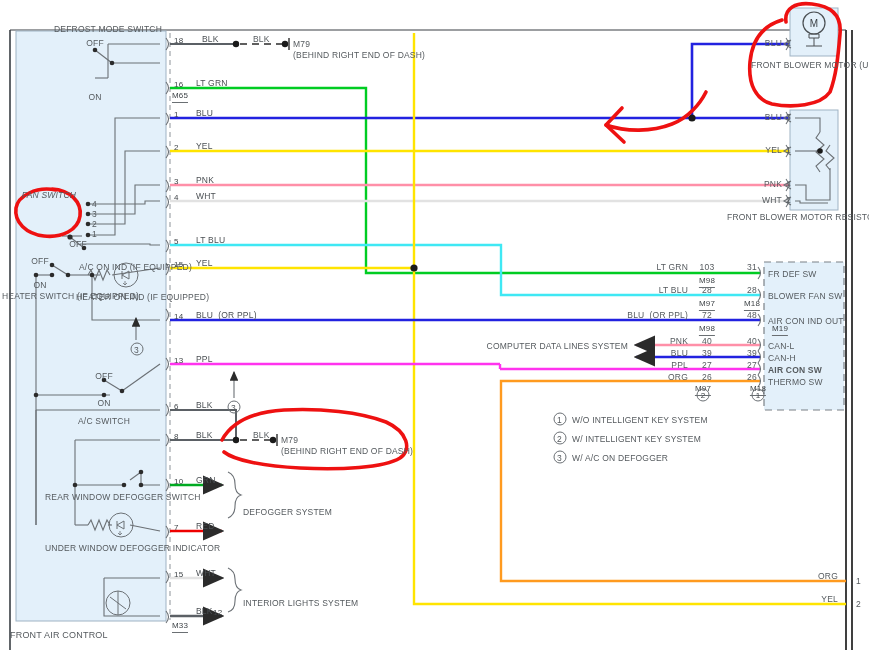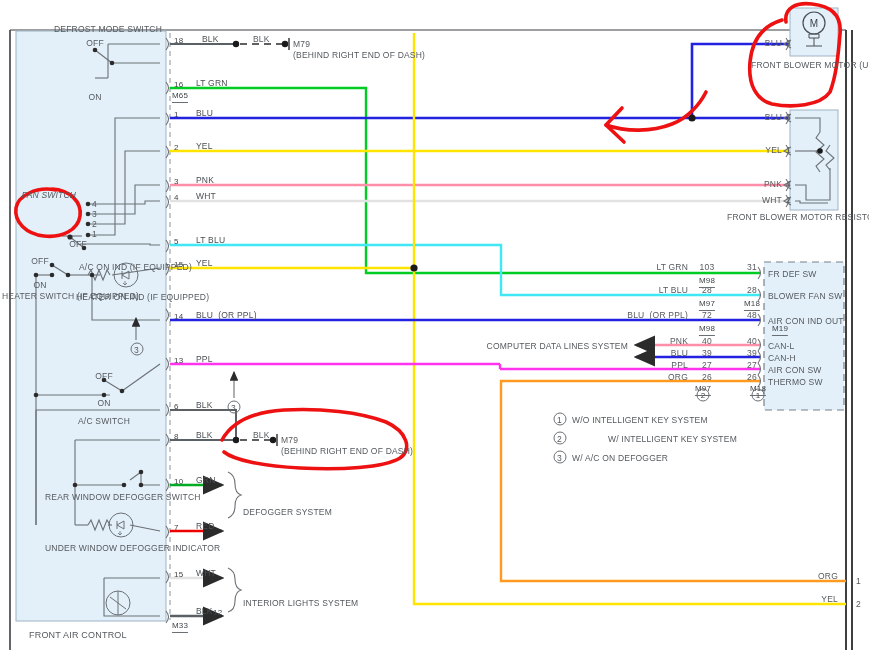--- a/index.html
+++ b/index.html
@@ -308,21 +308,21 @@
 <div class="lbl c" style="left:124px; top:262px; width:90px;">A/C ON IND (IF EQUIPPED)</div>
 <div class="lbl c" style="left:124px; top:292px; width:96px;">HEATER ON IND (IF EQUIPPED)</div>
 
 <div class="lbl c" style="left:104px; top:371px;">OFF</div>
 <div class="lbl c" style="left:104px; top:398px;">ON</div>
 <div class="lbl c" style="left:104px; top:416px;">A/C SWITCH</div>
 
 <div class="lbl c" style="left:100px; top:492px; width:110px; line-height:11px;">REAR WINDOW DEFOGGER SWITCH</div>
 <div class="lbl c" style="left:100px; top:543px; width:110px; line-height:11px;">UNDER WINDOW DEFOGGER INDICATOR</div>
 
-<div class="lbl" style="left:10px; top:630px; font-size:9px;padding-left:19px;">FRONT AIR CONTROL</div>
+<div class="lbl" style="left:10px; top:630px; font-size:9px;">FRONT AIR CONTROL</div>
 
 <div class="lbl cn underline" style="left:172px; top:91px;">M65</div>
 <div class="lbl cn underline" style="left:172px; top:621px;">M33</div>
 
 <div class="lbl pin" style="left:174px; top:36px;">18</div>
 <div class="lbl wire" style="left:202px; top:34px;">BLK</div>
 
 <div class="lbl pin" style="left:174px; top:80px;">16</div>
 <div class="lbl wire" style="left:196px; top:78px;">LT GRN</div>
 
@@ -415,42 +415,42 @@
 <div class="lbl" style="left:768px; top:341px;">CAN-L</div>
 
 <div class="lbl r" style="left:688px; top:348px;">BLU</div>
 <div class="lbl c" style="left:707px; top:348px;">39</div>
 <div class="lbl c" style="left:752px; top:348px;">39</div>
 <div class="lbl" style="left:768px; top:353px;">CAN-H</div>
 
 <div class="lbl r" style="left:688px; top:360px;">PPL</div>
 <div class="lbl c" style="left:707px; top:360px;">27</div>
 <div class="lbl c" style="left:752px; top:360px;">27</div>
-<div class="lbl" style="left:768px; top:365px;">AIR CON SW</div>
+<div class="lbl" style="left:768px; top:365px;font-weight:bold;">AIR CON SW</div>
 
 <div class="lbl r" style="left:688px; top:372px;">ORG</div>
 <div class="lbl c" style="left:707px; top:372px;">26</div>
 <div class="lbl c" style="left:752px; top:372px;">26</div>
 <div class="lbl" style="left:768px; top:377px;">THERMO SW</div>
 
 <div class="lbl cn c underline" style="left:707px; top:276px;">M98</div>
 <div class="lbl cn c underline" style="left:707px; top:299px;">M97</div>
 <div class="lbl cn c underline" style="left:752px; top:299px;">M18</div>
 <div class="lbl cn c underline" style="left:707px; top:324px;">M98</div>
 <div class="lbl cn c underline" style="left:752px; top:324px;margin-left:28px;">M19</div>
 <div class="lbl cn c underline" style="left:703px; top:384px;">M97</div>
 <div class="lbl cn c underline" style="left:758px; top:384px;">M18</div>
 <div class="lbl cn c" style="left:703px; top:391px;">2</div>
 <div class="lbl cn c" style="left:758px; top:391px;">1</div>
 
 
 <div class="lbl" style="left:557px; top:415px;">1</div>
 <div class="lbl" style="left:572px; top:415px;">W/O INTELLIGENT KEY SYSTEM</div>
 <div class="lbl" style="left:557px; top:434px;">2</div>
-<div class="lbl" style="left:572px; top:434px;margin-left:36px;">W/ INTELLIGENT KEY SYSTEM</div>
+<div class="lbl" style="left:572px; top:434px;">W/ INTELLIGENT KEY SYSTEM</div>
 <div class="lbl" style="left:557px; top:453px;">3</div>
 <div class="lbl" style="left:572px; top:453px;">W/ A/C ON DEFOGGER</div>
 
 <div class="lbl" style="left:134px; top:345px;">3</div>
 <div class="lbl" style="left:231px; top:403px;">3</div>
 
 <div class="lbl r" style="left:838px; top:571px;">ORG</div>
 <div class="lbl" style="left:856px; top:576px;">1</div>
 <div class="lbl r" style="left:838px; top:594px;">YEL</div>
 <div class="lbl" style="left:856px; top:599px;">2</div>

